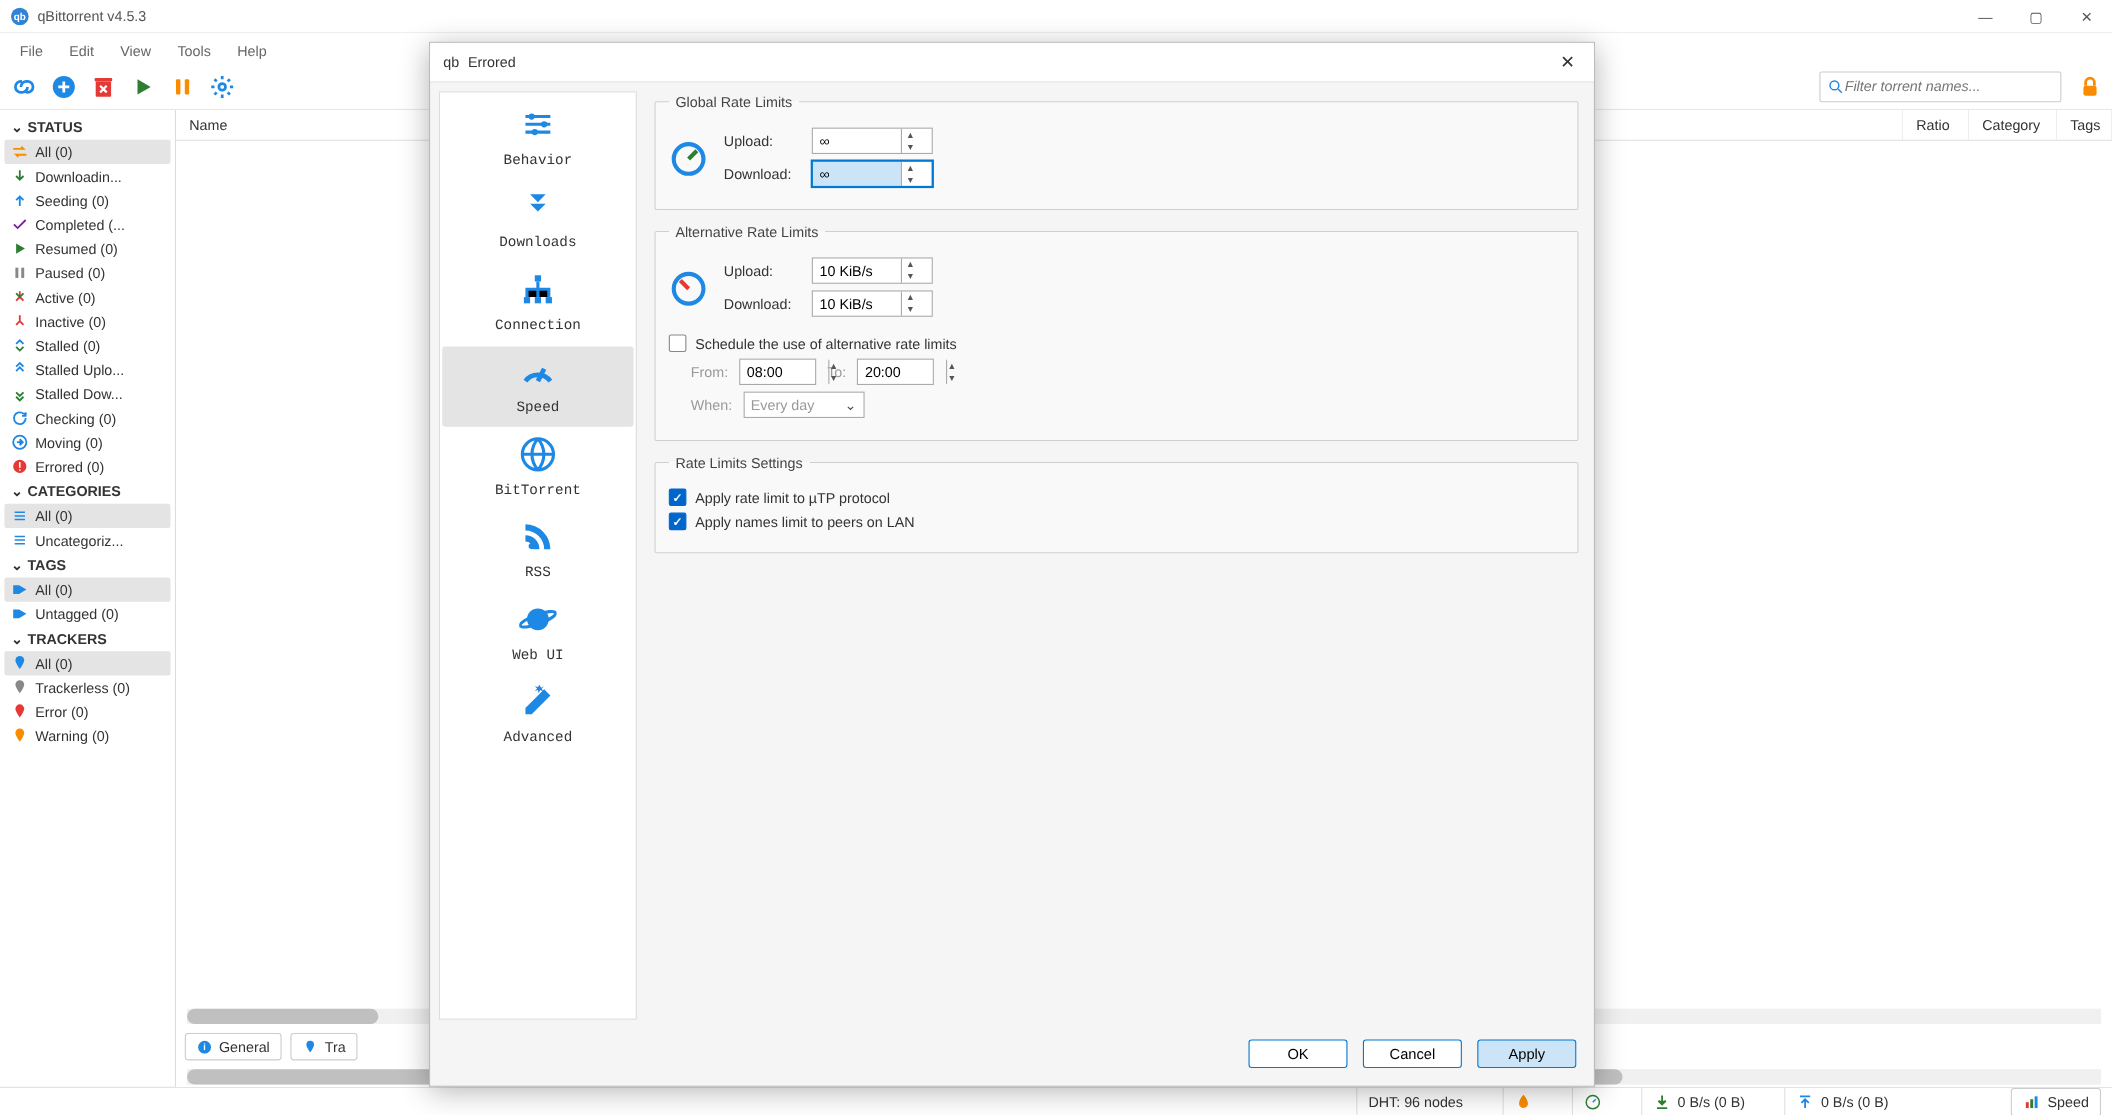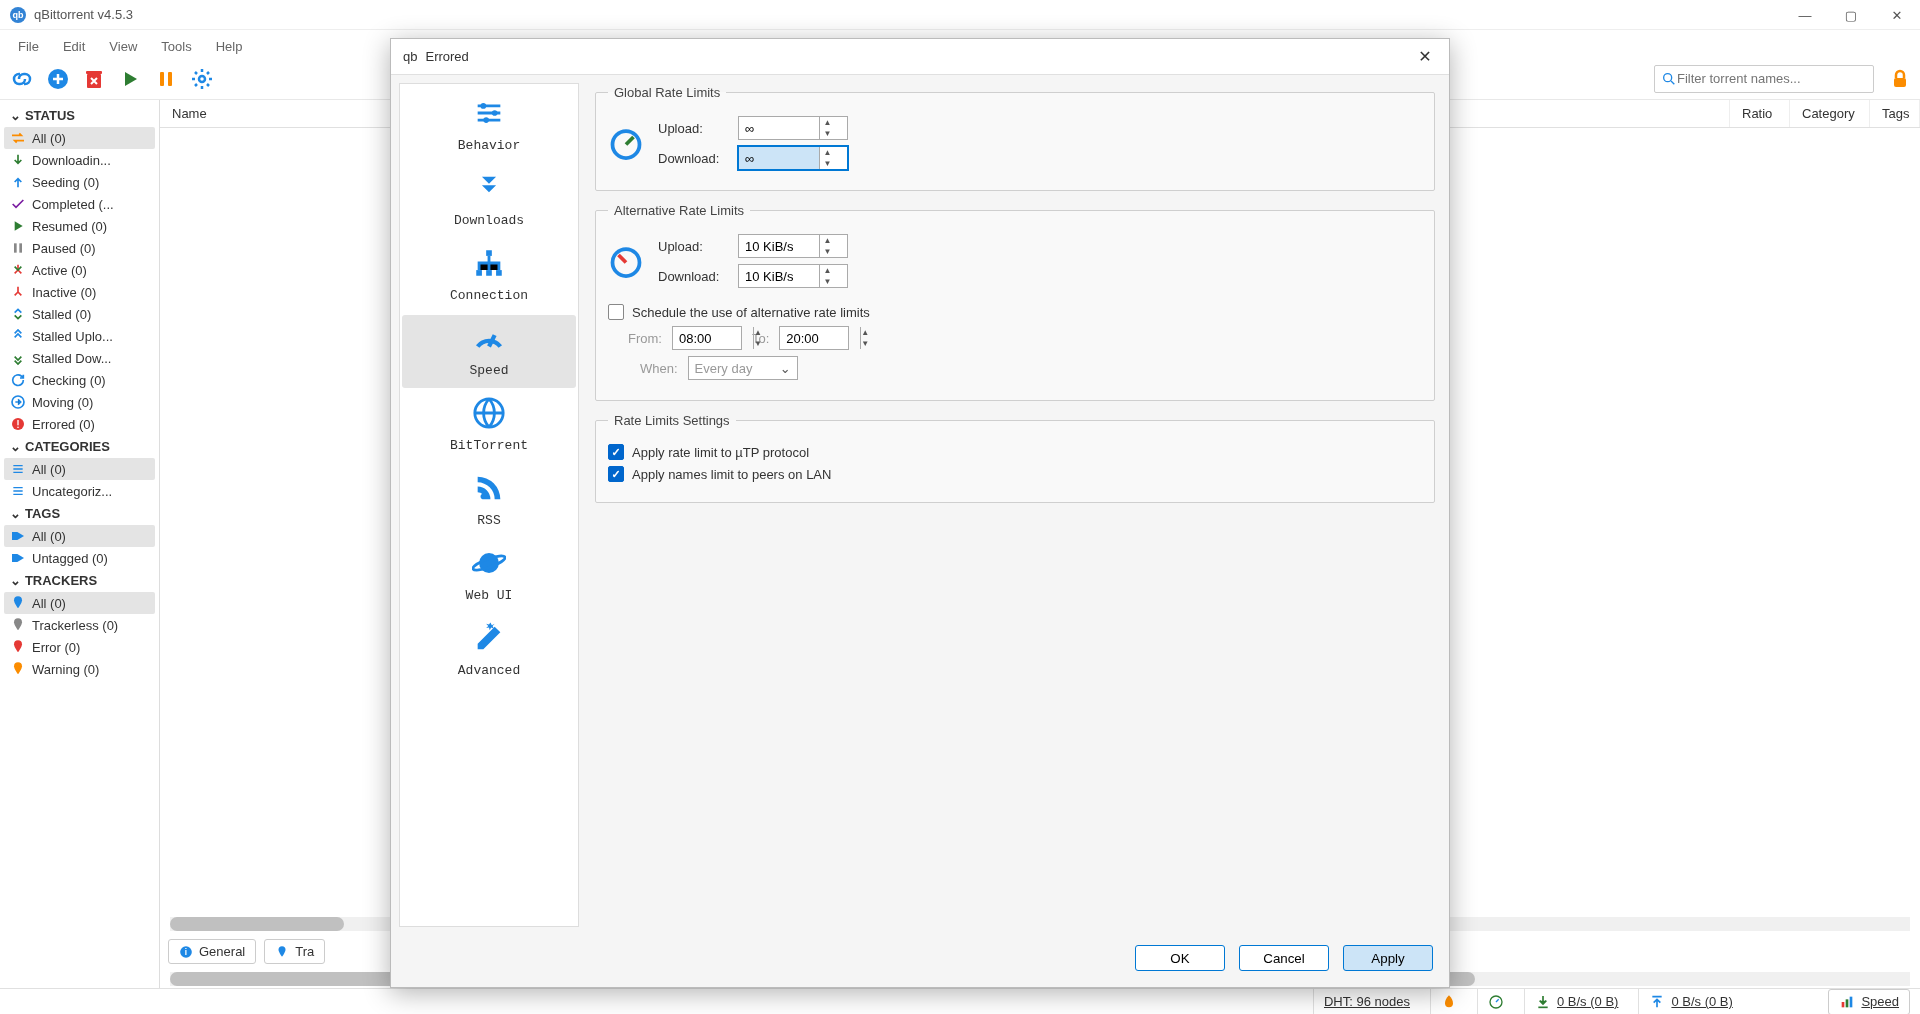--- a/index.html
+++ b/index.html
@@ -9,37 +9,37 @@
 .titlebar-title { color: #555; font-size: 13px; }
 .win-controls { position: absolute; right: 0; top: 0; display: flex; }
 .win-btn { width: 46px; height: 30px; display: flex; align-items: center; justify-content: center; color: #555; cursor: pointer; }
 .menubar { height: 28px; display: flex; align-items: flex-end; padding: 0 8px; gap: 4px; color: #666; }
 .menubar span { padding: 4px 10px; cursor: pointer; }
 .toolbar { height: 42px; display: flex; align-items: center; padding: 4px 8px; gap: 8px; border-bottom: 1px solid #e8e8e8; }
 .tool-icon { width: 28px; height: 28px; display: flex; align-items: center; justify-content: center; cursor: pointer; }
 .tool-icon svg { width: 24px; height: 24px; }
 .toolbar-spacer { flex: 1; }
 .search-box { display: flex; align-items: center; border: 1px solid #ccc; border-radius: 2px; height: 28px; width: 220px; padding: 0 6px; }
-.search-box input { border: none; outline: none; flex: 1; font-size: 13px; }
+.search-box input { border: none; outline: none; flex: 1; font-size: 13px; font-style: italic; }
 .lock-icon { width: 24px; height: 24px; margin-left: 6px; }
 .main-area { display: flex; height: calc(100% - 30px - 28px - 42px - 26px); }
 .sidebar { width: 160px; border-right: 1px solid #ddd; padding: 4px; overflow: hidden; }
 .side-section-header { font-weight: bold; padding: 4px 6px; display: flex; align-items: center; gap: 4px; }
 .side-item { display: flex; align-items: center; gap: 6px; padding: 3px 6px; white-space: nowrap; overflow: hidden; text-overflow: ellipsis; cursor: pointer; border-radius: 2px; }
 .side-item.selected { background: #e4e4e4; }
 .side-icon { width: 16px; height: 16px; flex-shrink: 0; display: flex; align-items: center; justify-content: center; }
 .content { flex: 1; position: relative; background: #fff; display: flex; flex-direction: column; }
 .table-header { height: 28px; border-bottom: 1px solid #e0e0e0; display: flex; align-items: center; position: relative; }
 .th-col { padding: 0 12px; color: #333; border-right: 1px solid #eee; height: 100%; display: flex; align-items: center; }
 .table-body { flex: 1; position: relative; }
 .hscroll { height: 14px; background: #f0f0f0; margin: 2px 10px; position: relative; }
 .hscroll-thumb { position: absolute; height: 100%; background: #c0c0c0; border-radius: 7px; }
 .tabs-row { display: flex; gap: 8px; padding: 6px 8px; }
 .tab-btn { display: flex; align-items: center; gap: 6px; background: #fff; border: 1px solid #ccc; border-radius: 3px; padding: 4px 10px; cursor: pointer; }
-.statusbar { height: 26px; border-top: 1px solid #e0e0e0; display: flex; align-items: center; padding: 0 10px; gap: 10px; font-size: 13px; text-decoration: underline; }
+.statusbar { height: 26px; border-top: 1px solid #e0e0e0; display: flex; align-items: center; padding: 0 10px; gap: 26px; font-size: 13px; }
 .statusbar .spacer { flex: 1; }
 .status-item { display: flex; align-items: center; gap: 6px; padding: 0 10px; border-left: 1px solid #e0e0e0; height: 100%; }
 .speed-btn { display: flex; align-items: center; gap: 6px; border: 1px solid #ccc; border-radius: 3px; padding: 4px 10px; cursor: pointer; }
 
 .dialog { position: absolute; left: 390px; top: 38px; width: 1060px; height: 950px; background: #f5f5f5; border: 1px solid #bbb; box-shadow: 0 5px 25px rgba(0,0,0,0.3); display: flex; flex-direction: column; }
 .dialog-title { height: 36px; display: flex; align-items: center; padding: 0 12px; background: #fff; border-bottom: 1px solid #e0e0e0; }
 .dialog-title .app-icon { margin-right: 8px; }
 .dialog-body { flex: 1; display: flex; padding: 8px; gap: 10px; }
 .dialog-sidebar { width: 180px; background: #fff; border: 1px solid #ddd; padding: 6px 2px; display: flex; flex-direction: column; align-items: center; gap: 2px; font-family: Liberation Mono, monospace; }
 .dlg-side-item { width: 100%; text-align: center; padding: 6px 0 10px 0; cursor: pointer; border-radius: 3px; }
@@ -566,21 +566,21 @@
             </div>
           <span>To:</span>
           <div class="spin-input" style="width:70px">
               <input value="20:00" style="">
               <div class="spin-btns">
                 <div>▲</div>
                 <div>▼</div>
               </div>
             </div>
         </div>
-        <div class="form-row disabled" style="margin-left:32px">
+        <div class="form-row disabled" style="margin-left:20px">
           <span>When:</span>
           <div class="inline-select" style="width:110px">
               <span>Every day</span>
             </div>
         </div>
       </fieldset>
 
       <fieldset class="section">
         <legend>Rate Limits Settings</legend>
         <div class="check-row">

